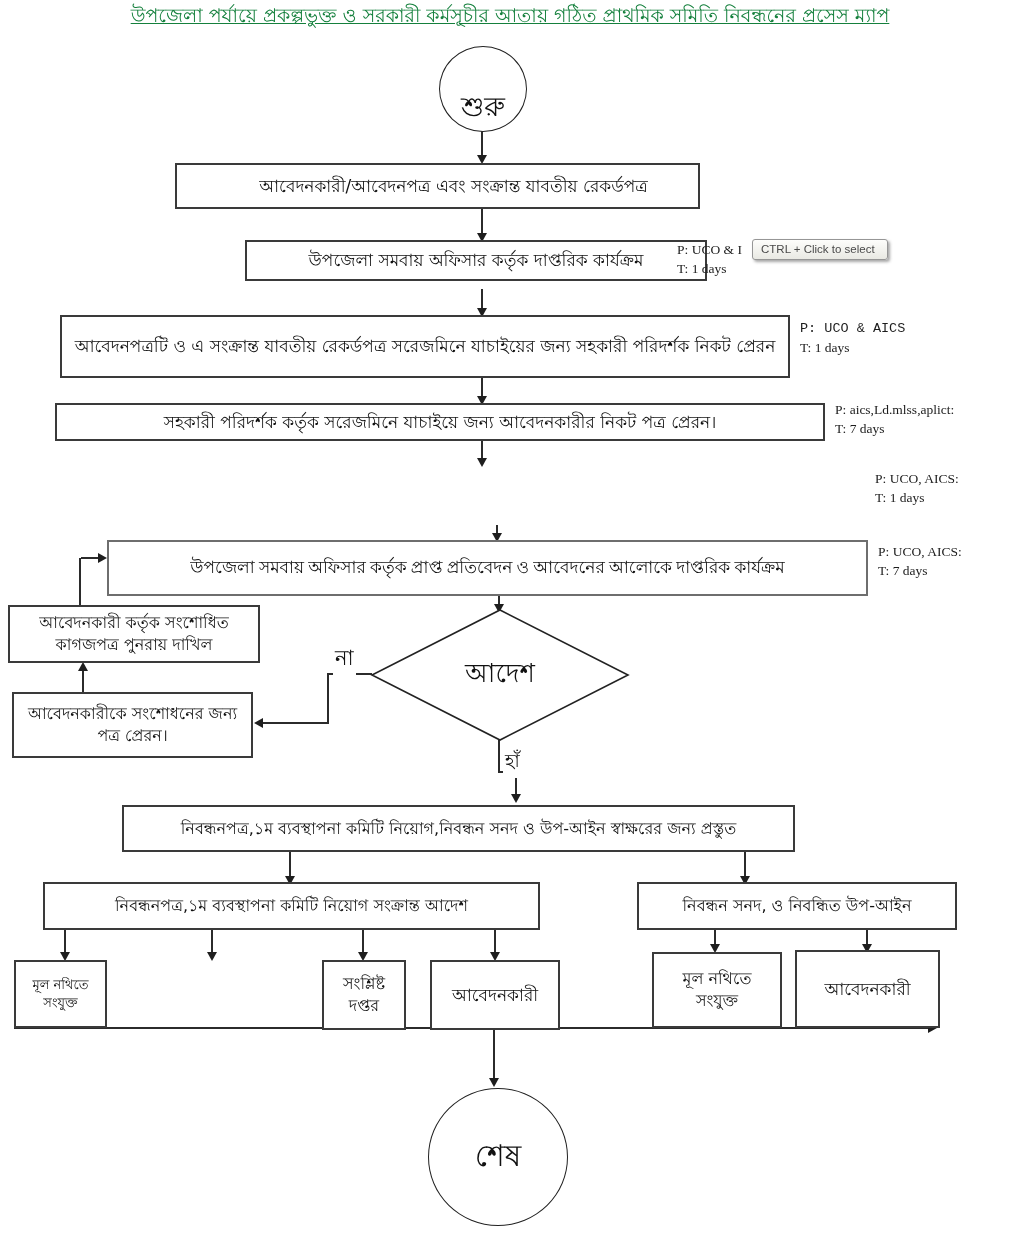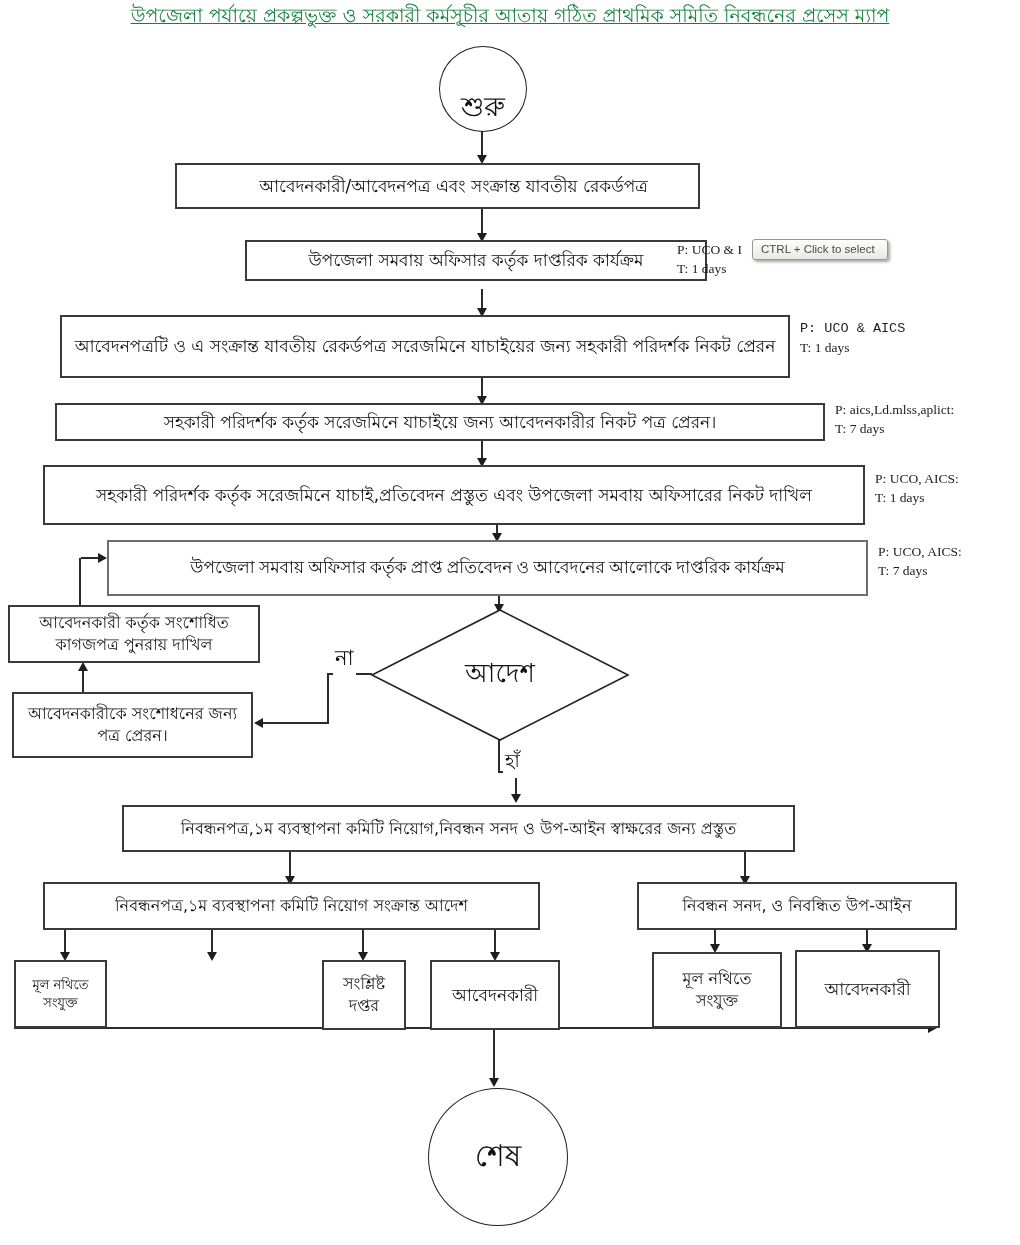--- a/index.html
+++ b/index.html
@@ -88,23 +88,20 @@
   <div class="ah ah-d" style="left:477px;top:396px;"></div>
 
   <div class="pbox" style="left:55px;top:403px;width:770px;height:38px;">
     <span>সহকারী পরিদর্শক কর্তৃক সরেজমিনে যাচাইয়ে জন্য আবেদনকারীর নিকট পত্র প্রেরন।</span>
   </div>
   <div class="ann" style="left:835px;top:400px;">P: aics,Ld.mlss,aplict:</div>
   <div class="ann" style="left:835px;top:419px;">T: 7 days</div>
   <div class="line vl" style="left:481px;top:441px;height:18px;"></div>
   <div class="ah ah-d" style="left:477px;top:458px;"></div>
 
-  <div class="pbox" style="left:43px;top:465px;width:822px;height:60px;">
-    <span>সহকারী পরিদর্শক কর্তৃক সরেজমিনে যাচাই,প্রতিবেদন প্রস্তুত এবং উপজেলা সমবায় অফিসারের নিকট দাখিল</span>
-  </div>
   <div class="ann" style="left:875px;top:469px;">P: UCO, AICS:</div>
   <div class="ann" style="left:875px;top:488px;">T: 1 days</div>
   <div class="line vl" style="left:496px;top:525px;height:9px;"></div>
   <div class="ah ah-d" style="left:492px;top:533px;"></div>
 
   <div class="pbox" style="left:107px;top:540px;width:761px;height:56px;border:2.5px solid #6e6e6e;font-family:Liberation Serif, serif;">
     <span>উপজেলা সমবায় অফিসার কর্তৃক প্রাপ্ত প্রতিবেদন ও আবেদনের আলোকে দাপ্তরিক কার্যক্রম</span>
   </div>
   <div class="ann" style="left:878px;top:542px;">P: UCO, AICS:</div>
   <div class="ann" style="left:878px;top:561px;">T: 7 days</div>

